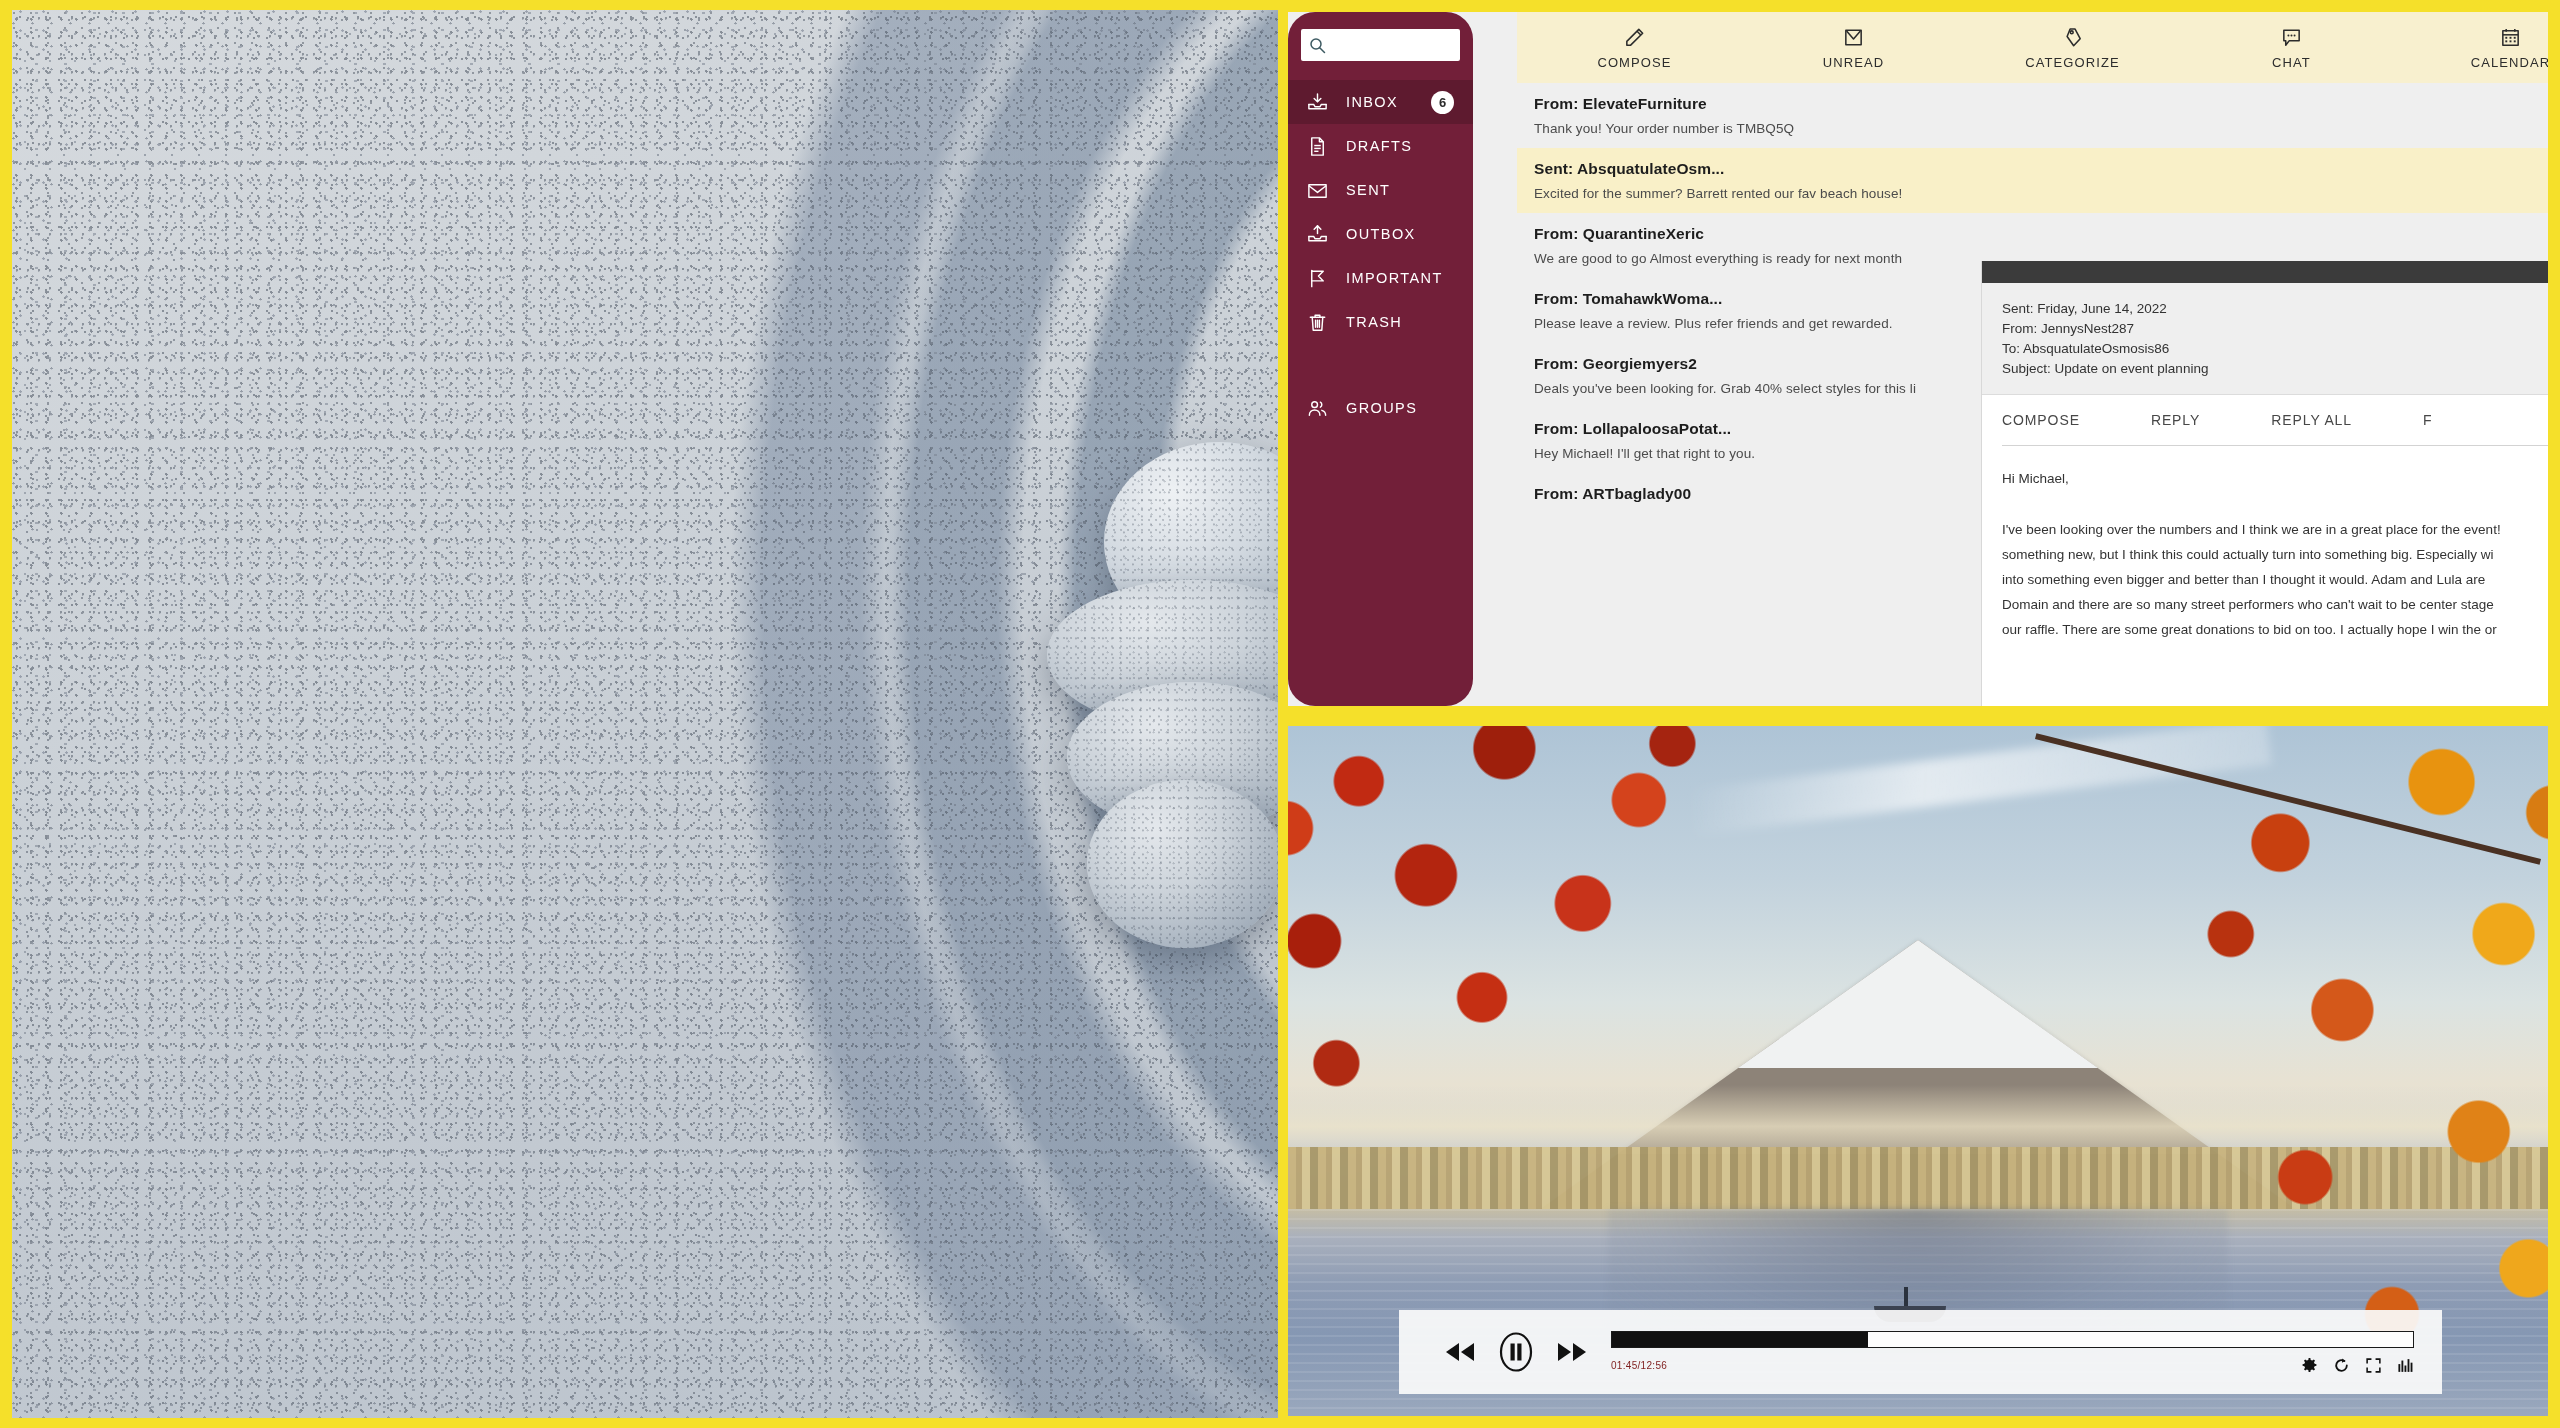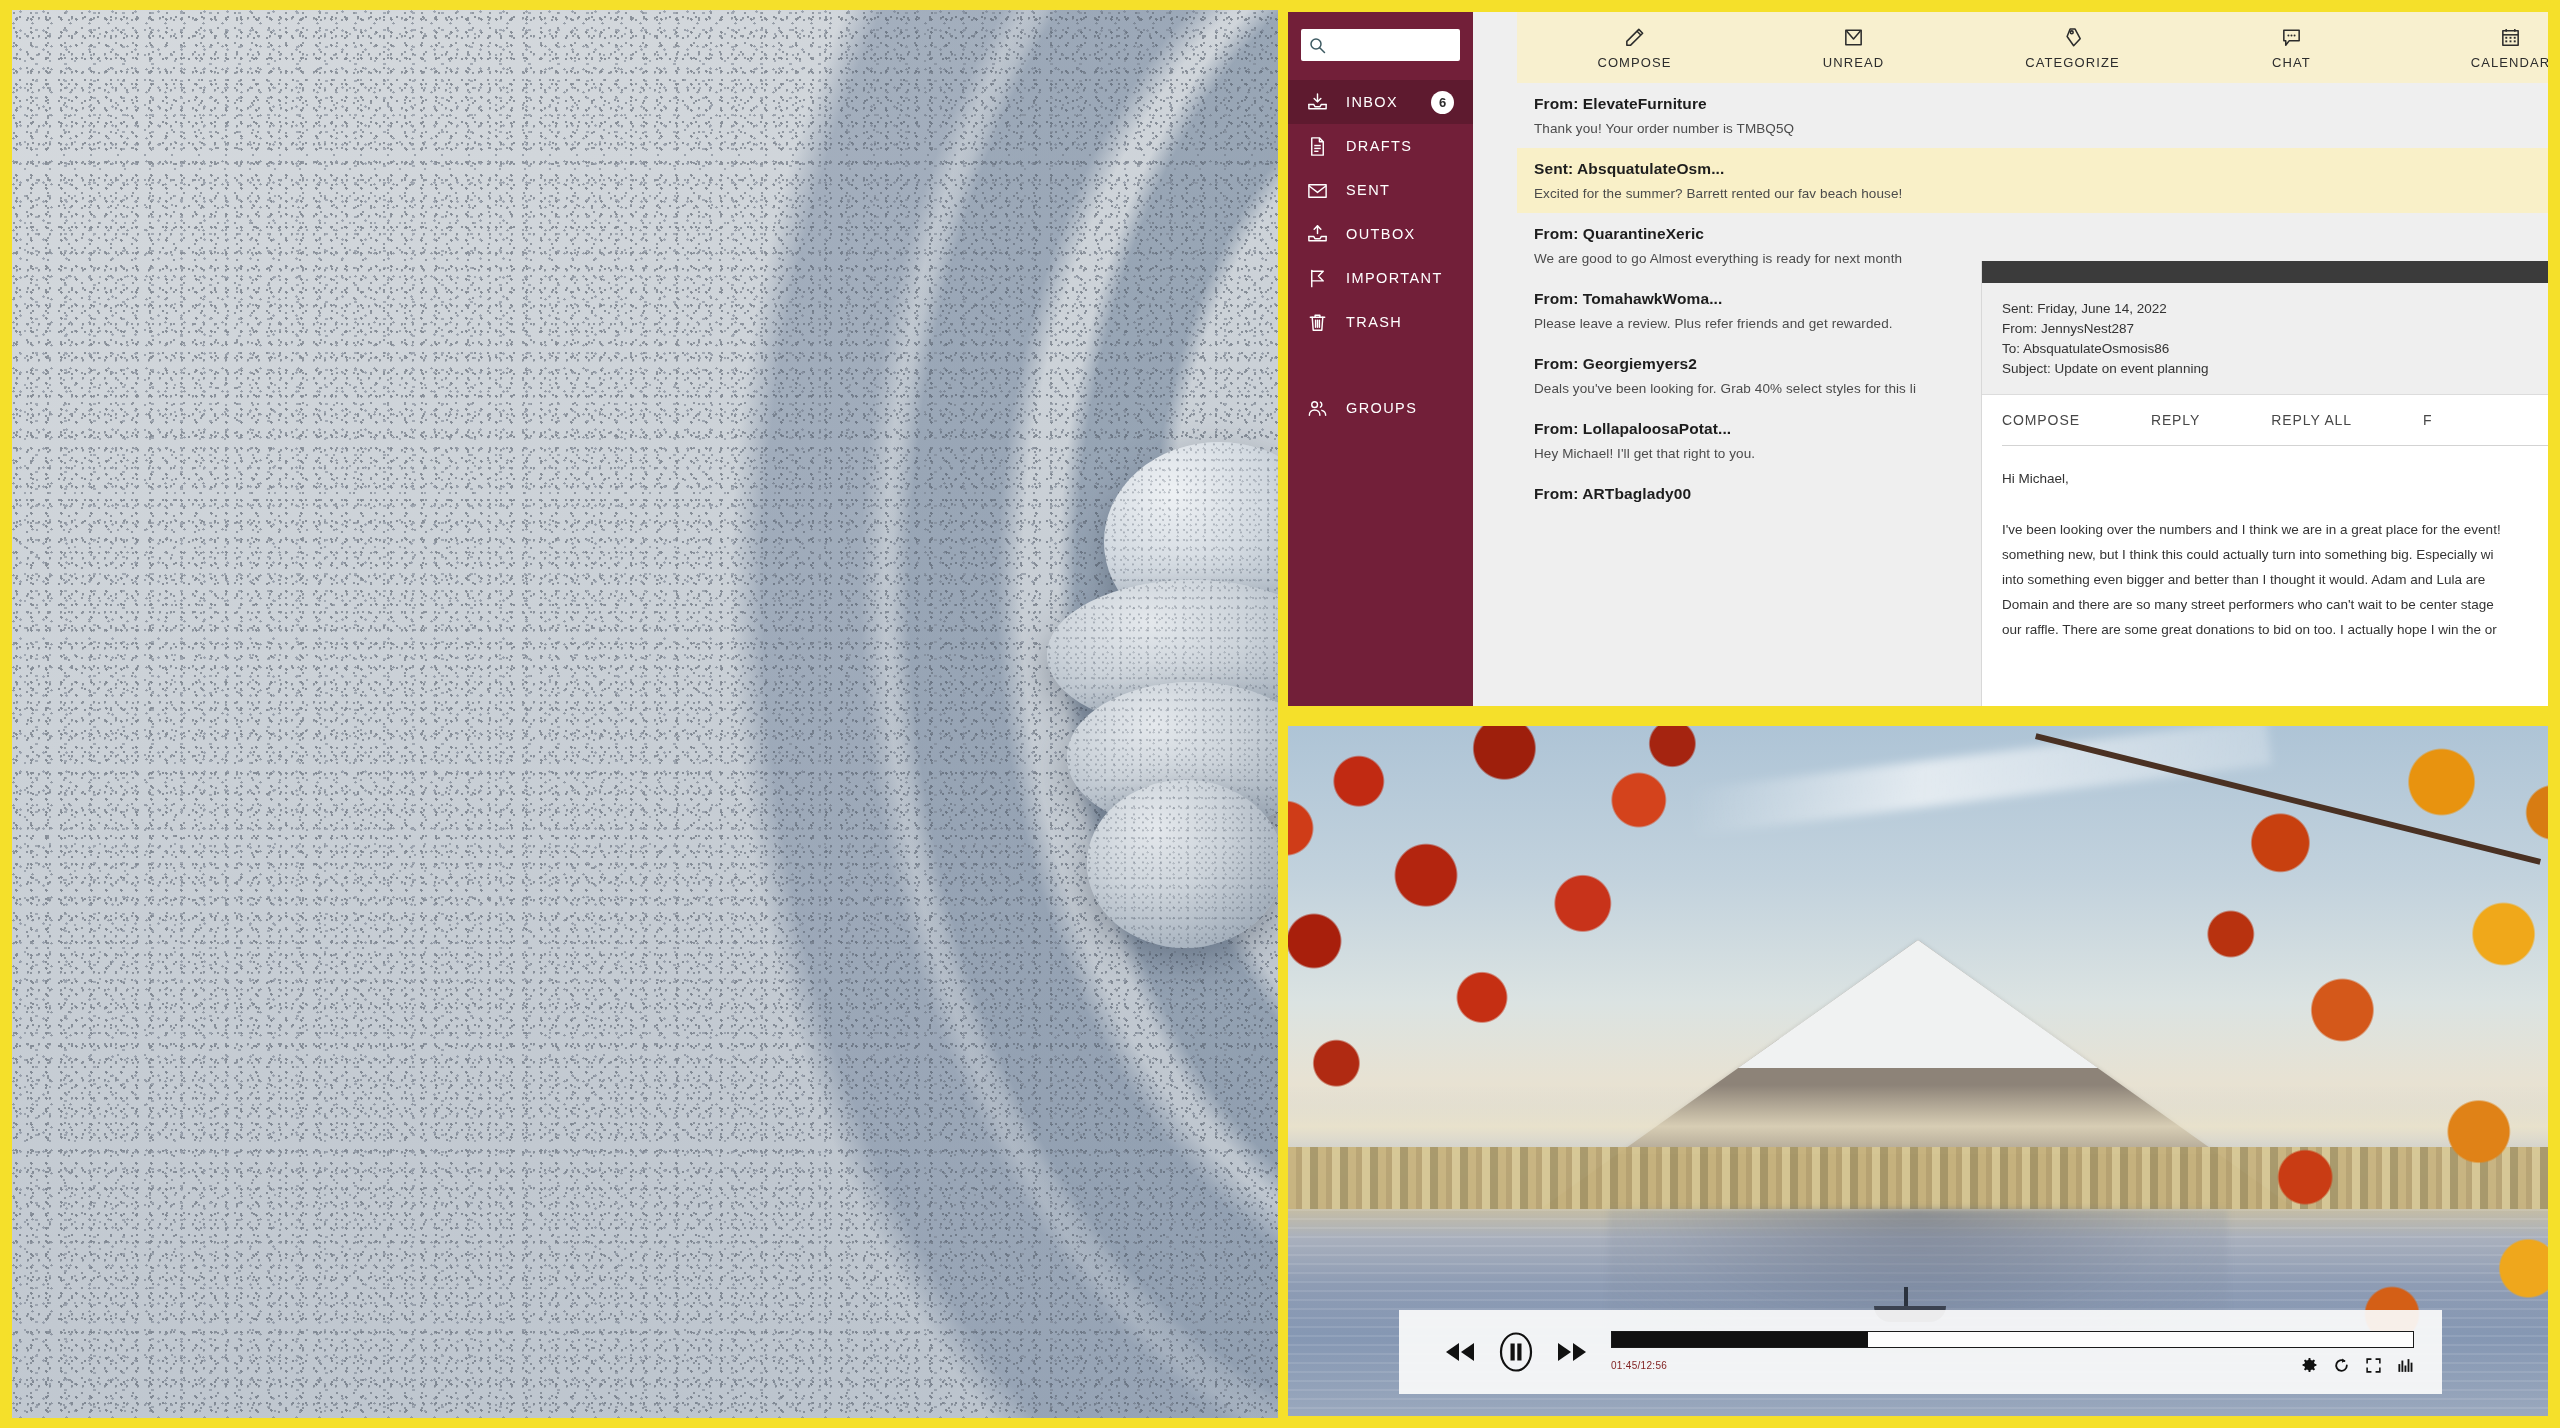--- a/index.html
+++ b/index.html
@@ -68,20 +68,21 @@
     position: absolute; left: 1288px; top: 12px;
     width: 1260px; height: 694px;
     background: #efefef; overflow: hidden;
     display: flex;
   }
   .sidebar {
     width: 185px; flex: 0 0 185px;
     background: #721f39; color: #fff;
     padding-top: 17px;
     position: relative;
+    border-radius: 27px;
   }
   .search-wrap { padding: 0 13px 19px 13px; }
   .search-box {
     background: #fff; height: 32px; border-radius: 2px;
     display: flex; align-items: center; padding: 0 8px;
   }
   .search-box svg { display:block; }
   .search-box input {
     border: none; outline: none; flex: 1; height: 28px;
     font-size: 13px; font-family: "Liberation Sans", sans-serif;

